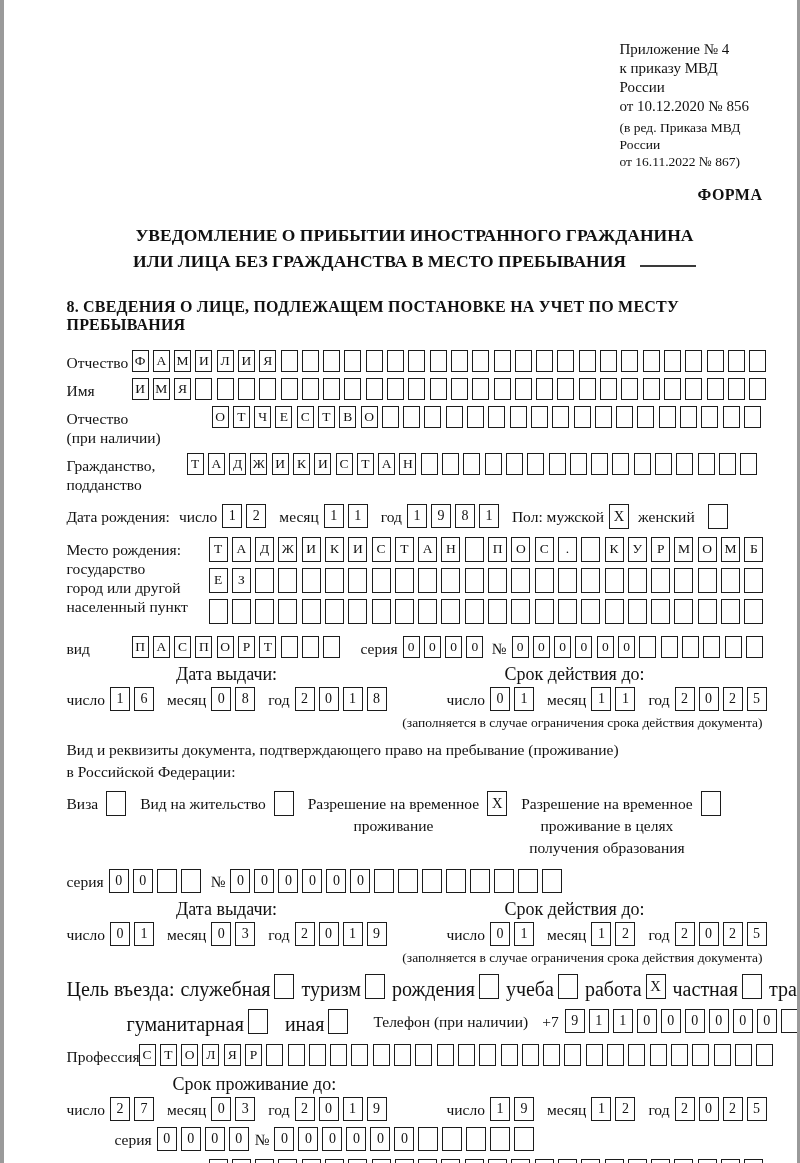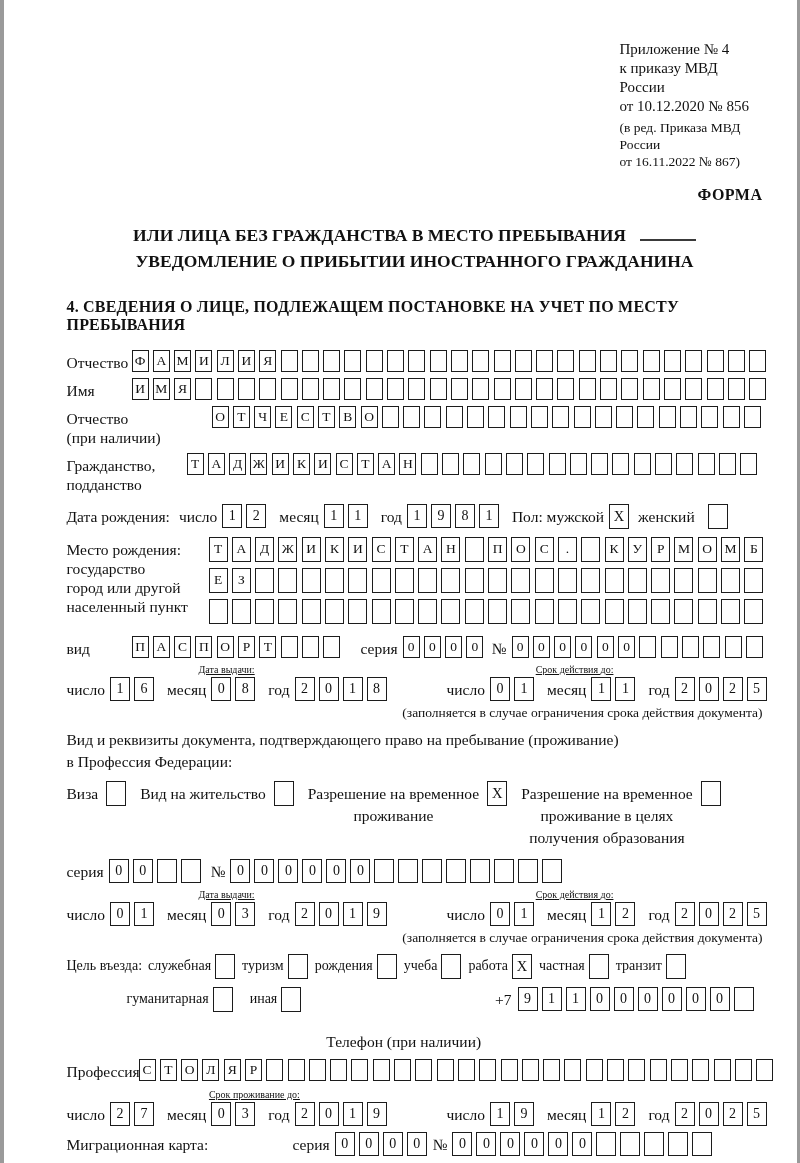--- a/index.html
+++ b/index.html
@@ -31,66 +31,66 @@
   .big  .cell { width:20px; height:24px; margin-right:4px;  font-size:14px; line-height:21px; }
   .checkbox .cell { width:20px; height:25px; margin-right:0; font-size:14.5px; line-height:22px; }
 
   .dlabel { font-size:15.5px; padding-top:4px; margin:0 5px 0 9px; white-space:nowrap;font-family:Liberation Serif, serif; }
   .dlabel.first { margin-left:0; }
 
   .multirow-col .cells { margin-bottom:6px; }
 
   .center-bold { text-align:center; font-weight:bold; font-size:15.5px; margin:8px 0 8px 0; }
 
-  .two-col { display:flex; font-size:10px; margin-bottom:2px;text-decoration:underline; }
+  .two-col { display:flex; font-size:18px; margin-bottom:2px; }
   .two-col .c1 { width:46%; text-align:center; }
   .two-col .c2 { width:54%; text-align:center; }
   .pair-row { display:flex; align-items:flex-start; margin-bottom:4px; }
   .pair-left { display:flex; }
   .pair-right { display:flex; margin-left:56px; }
 
   .note-right { font-size:13.5px; text-align:right; margin-bottom:8px; }
 
   .intro { font-size:15.5px; line-height:22px; white-space:pre-line; margin:4px 0 8px 0; }
 
   .opt-row { display:flex; align-items:flex-start; margin-bottom:10px; }
   .opt { display:flex; align-items:flex-start; margin-right:14px; }
   .opt:last-child { margin-right:0; }
   .opt-label { font-size:15.5px; line-height:22px; padding-top:2px; }
   .opt-label.centered { white-space:pre-line; text-align:center; }
   .opt .checkbox { margin-left:8px; }
 
   .purpose-row { display:flex; align-items:flex-start; margin-bottom:8px; }
-  .purpose-row .plabel { font-size:14px; padding-top:4px; white-space:nowrap; }
+  .purpose-row .plabel { font-size:20px; padding-top:4px; white-space:nowrap; }
   .purpose-row .checkbox { margin-left:4px; margin-right:7px; }
   .indent60 { margin-left:60px; }
-  .phone-label { font-size:15.5px; padding-top:4px; margin-left:18px; white-space:nowrap;margin-top:42px; }
+  .phone-label { font-size:15.5px; padding-top:4px; margin-left:18px; white-space:nowrap; }
   .phone-prefix { font-size:15.5px; padding-top:4px; margin:0 6px 0 14px; }
 </style>
 </head>
 <body>
 
 <div class="page">
 
   <div class="appendix">
     <div class="app-main">Приложение № 4
 к приказу МВД России
 от 10.12.2020 № 856</div>
     <div class="app-rev">(в ред. Приказа МВД России
 от 16.11.2022 № 867)</div>
   </div>
 
   <div class="forma">ФОРМА</div>
 
   <div class="title">
+    <div>УВЕДОМЛЕНИЕ О ПРИБЫТИИ ИНОСТРАННОГО ГРАЖДАНИНА</div>
     <div><span>ИЛИ ЛИЦА БЕЗ ГРАЖДАНСТВА В МЕСТО ПРЕБЫВАНИЯ</span><span class="blank-line"></span></div>
-    <div>УВЕДОМЛЕНИЕ О ПРИБЫТИИ ИНОСТРАННОГО ГРАЖДАНИНА</div>
-  </div>
-
-  <div class="sec-heading">4. СВЕДЕНИЯ О ЛИЦЕ, ПОДЛЕЖАЩЕМ ПОСТАНОВКЕ НА УЧЕТ ПО МЕСТУ ПРЕБЫВАНИЯ</div>
+  </div>
+
+  <div class="sec-heading">8. СВЕДЕНИЯ О ЛИЦЕ, ПОДЛЕЖАЩЕМ ПОСТАНОВКЕ НА УЧЕТ ПО МЕСТУ ПРЕБЫВАНИЯ</div>
 
   <div class="frow">
     <div class="flabel w65">Отчество</div>
     <div class="cells">
         <span class="cell">Ф</span>
         <span class="cell">А</span>
         <span class="cell">М</span>
         <span class="cell">И</span>
         <span class="cell">Л</span>
         <span class="cell">И</span>
@@ -421,21 +421,21 @@
           <span class="cell">0</span>
           <span class="cell">2</span>
           <span class="cell">5</span>
         </span>
     </div>
   </div>
 
   <div class="note-right">(заполняется в случае ограничения срока действия документа)</div>
 
   <div class="intro">Вид и реквизиты документа, подтверждающего право на пребывание (проживание)
-в Профессия Федерации:</div>
+в Российской Федерации:</div>
 
   <div class="opt-row">
     <span class="opt">
       <span class="opt-label">Виза</span>
       <span class="cells checkbox">
           <span class="cell"></span>
         </span>
     </span>
     <span class="opt">
       <span class="opt-label">Вид на жительство</span>
@@ -667,21 +667,20 @@
       <span class="cells big">
           <span class="cell">2</span>
           <span class="cell">0</span>
           <span class="cell">2</span>
           <span class="cell">5</span>
         </span>
     </div>
   </div>
 
   <div class="frow" style="margin-top:6px;">
-    <div class="flabel w178">Миграционная карта:</div>
     <span class="dlabel" style="margin-left:48px;">серия</span>
     <div class="cells big">
         <span class="cell">0</span>
         <span class="cell">0</span>
         <span class="cell">0</span>
         <span class="cell">0</span>
       </div>
     <span class="dlabel" style="margin-left:2px;">№</span>
     <div class="cells big">
         <span class="cell">0</span>

